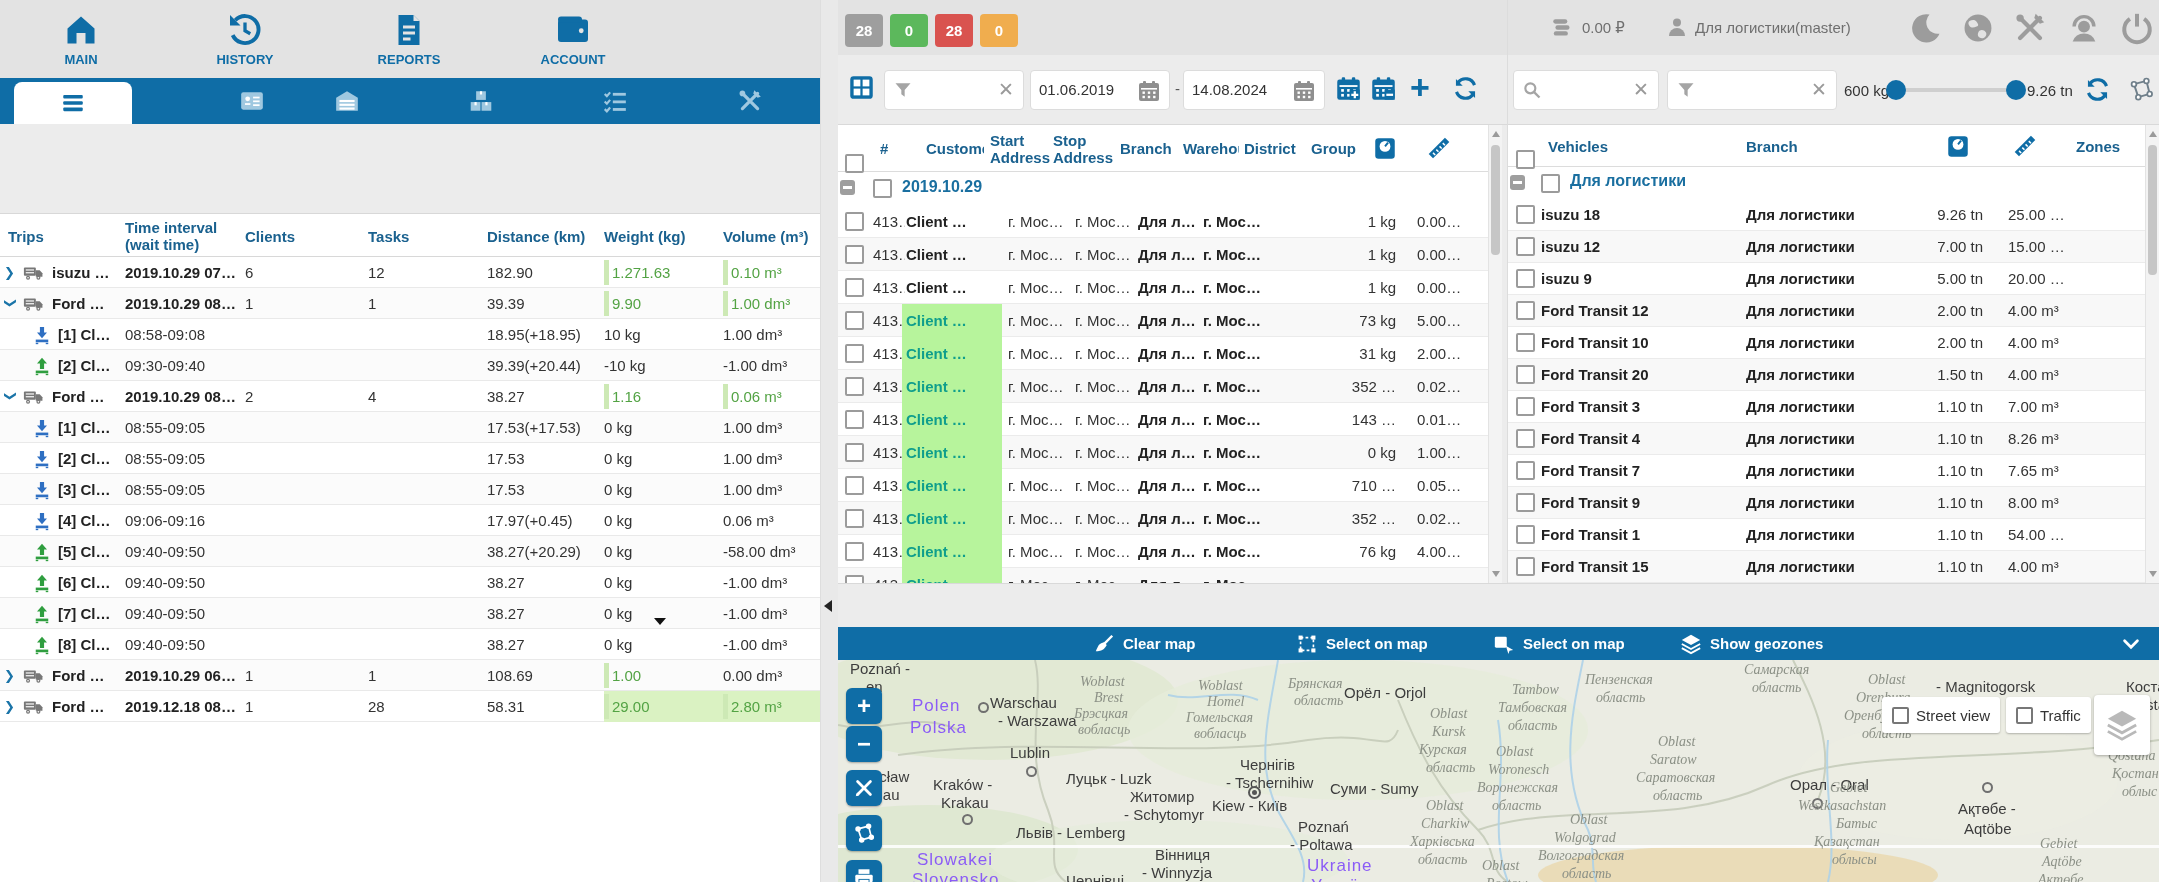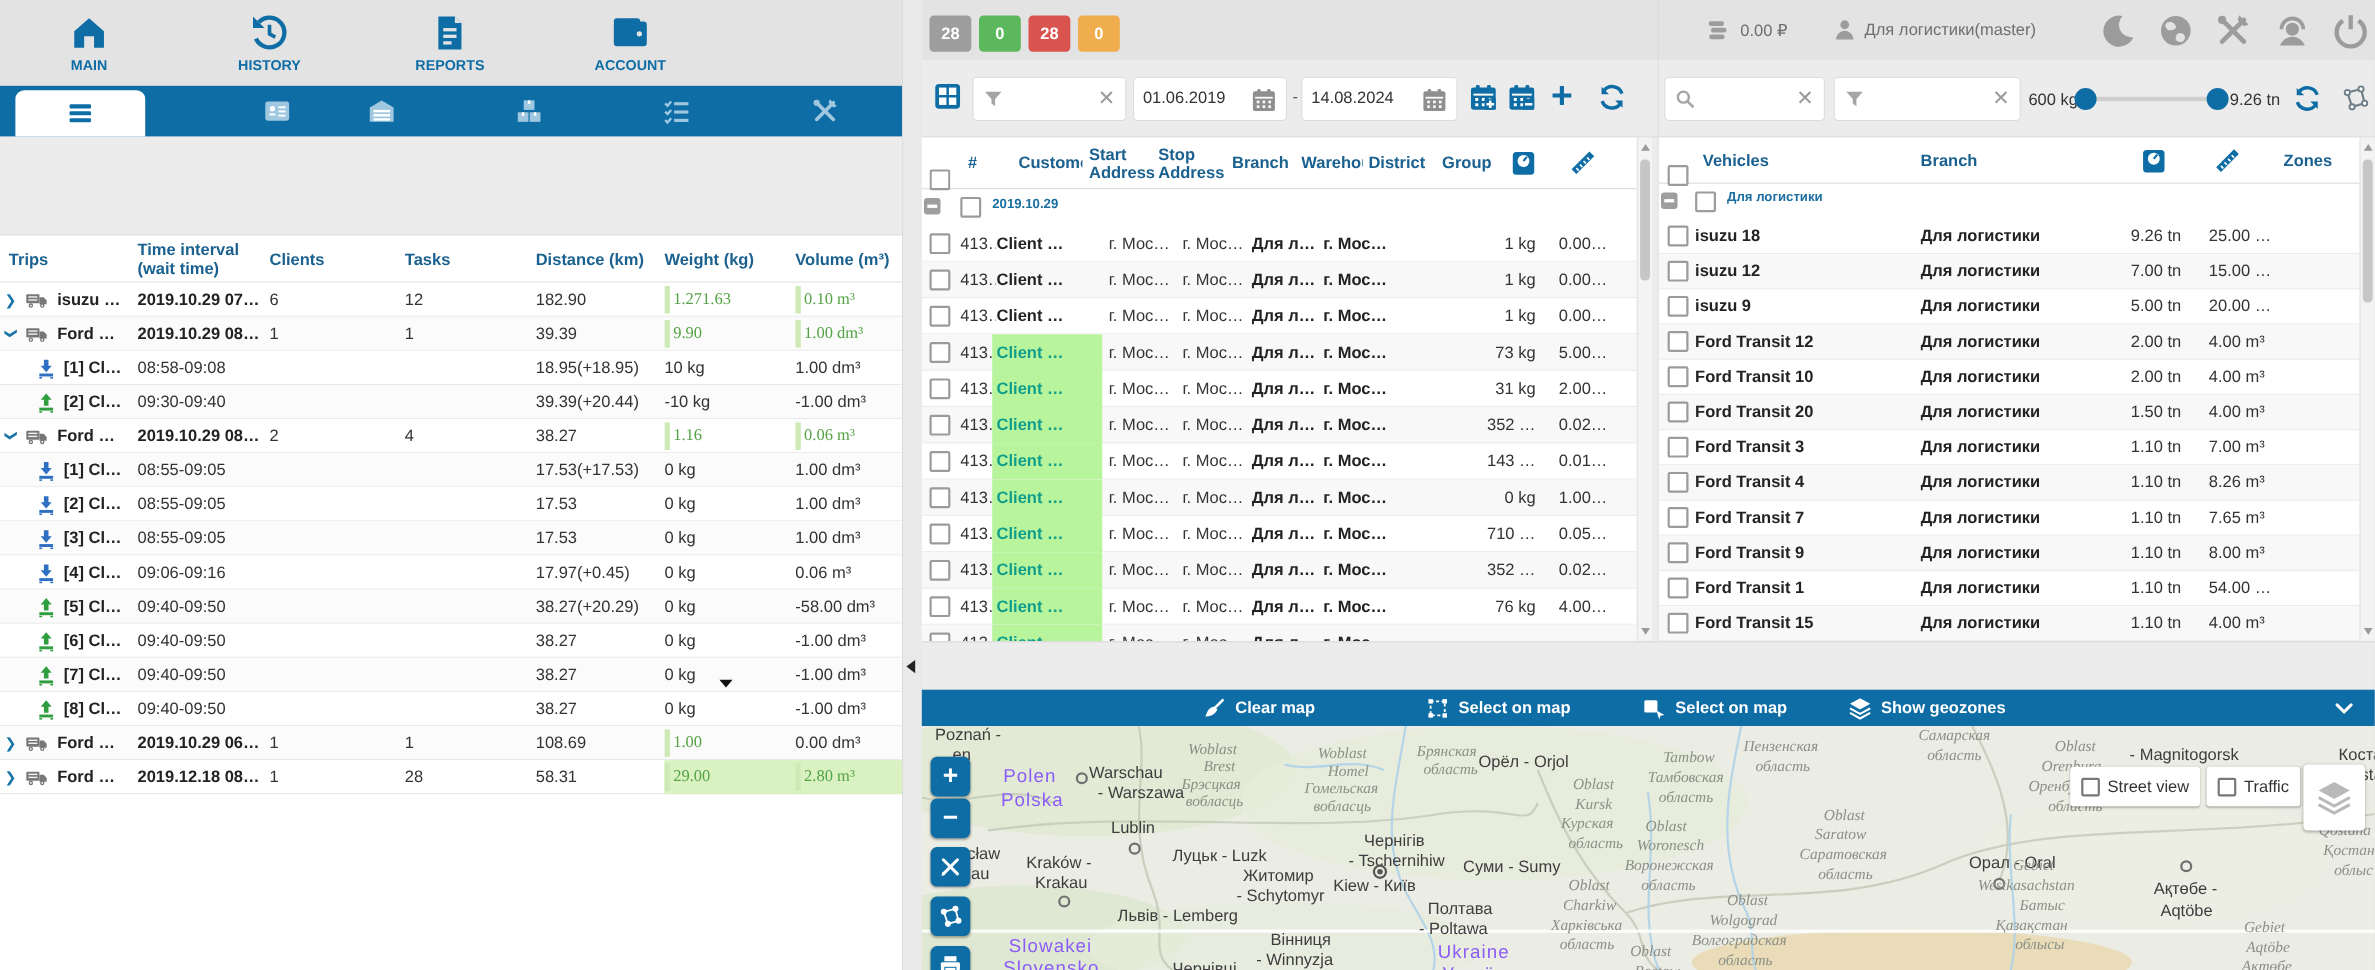--- a/index.html
+++ b/index.html
@@ -44,21 +44,21 @@
   .chev{color:#1a74a8;font-size:13px;width:12px;display:inline-block;flex:0 0 12px;cursor:pointer;}
   .chev.open{transform:rotate(90deg);}
   .trucki{width:28px;height:22px;color:#777;flex:0 0 28px;}
   .tname{font-weight:700;color:#222;}
   .bdate{font-weight:700;color:#222;}
   .taskind{padding-left:28px;display:flex;align-items:center;gap:6px;}
   .dirico{width:20px;height:20px;flex:0 0 20px;}
   .dir-dl{color:#2e6fc2;}
   .dir-ul{color:#2f9e3f;}
   .tlab{font-weight:700;color:#222;}
-  .gval{color:#53a344;padding-left:8px;font-family:Liberation Serif, serif;}
+  .gval{color:#53a344;padding-left:8px;}
   .gval::before{content:'';position:absolute;left:0;top:3px;bottom:3px;width:5px;background:#cde9b5;}
   .gfill{background:#daf2c2;padding-right:6px;}
   
   #divider{position:absolute;left:820px;top:0;width:18px;height:882px;background:#e9e9e9;border-left:1px solid #dedede;box-sizing:border-box;}
   #divider .harrow{position:absolute;left:3px;top:600px;width:0;height:0;border-top:6px solid transparent;border-bottom:6px solid transparent;border-right:8px solid #222;}
   
   #band-top{position:absolute;left:838px;top:0;width:1321px;height:55px;background:#e3e3e3;}
   #band-filters{position:absolute;left:838px;top:55px;width:1321px;height:70px;background:#ececec;border-bottom:1px solid #d9d9d9;box-sizing:border-box;}
   
   #mid-panel{position:absolute;left:838px;top:0;width:667px;height:583px;}
@@ -70,21 +70,21 @@
   .clearx{position:absolute;right:7px;top:9px;width:20px;height:20px;color:#9a9a9a;font-size:19px;font-weight:700;line-height:20px;text-align:center;cursor:pointer;}
   .toolico{position:absolute;width:27px;height:27px;color:#0f6da6;cursor:pointer;}
   .searchico{position:absolute;left:8px;top:9px;width:20px;height:20px;color:#a5a5a5;}
   #mid-table{position:absolute;left:0;top:125px;width:650px;height:458px;background:#fff;overflow:hidden;}
   #mid-head{position:absolute;left:0;top:0;width:650px;height:47px;border-bottom:1px solid #dcdcdc;box-sizing:border-box;}
   .mh{position:absolute;top:0;height:47px;display:flex;flex-direction:column;justify-content:center;color:#1a618f;font-weight:700;overflow:hidden;white-space:nowrap;}
   .cb{display:inline-block;width:15px;height:15px;border:2px solid #9b9b9b;border-radius:2px;background:#fff;box-sizing:content-box;cursor:pointer;}
   .minusbox{display:inline-block;width:15px;height:15px;background:#9e9e9e;border-radius:3px;position:relative;cursor:pointer;}
   .minusbox::after{content:'';position:absolute;left:3px;right:3px;top:6px;height:3px;background:#fff;}
   #mid-group{position:absolute;left:0;top:47px;width:650px;height:33px;}
-  .groupname{color:#1a6fa0;font-weight:700;font-size:12px;}
+  .groupname{color:#1a6fa0;font-weight:700;font-size:16px;}
   #mid-rows{position:absolute;left:0;top:80px;width:650px;}
   .mrow{position:relative;width:650px;height:33px;border-bottom:1px solid #ebebeb;box-sizing:border-box;}
   .mrow:nth-child(even){background:#f8f8f8;}
   .mc{position:absolute;top:0;height:33px;line-height:33px;white-space:nowrap;overflow:hidden;}
   .m-cb{left:7px;top:7px;}
   .m-id{left:35px;width:32px;color:#333;}
   .m-client{left:64px;width:100px;font-weight:700;color:#222;padding-left:4px;box-sizing:border-box;}
   .m-client.hl{background:#b7f49c;color:#0f9e8c;}
   .m-start{left:170px;width:60px;}
   .m-stop{left:213px;width:60px;left:237px;}
@@ -1194,21 +1194,21 @@
         <span class="mlabel lbl-city" style="left: 492px; top: 120px;">Суми - Sumy</span>
         <span class="mlabel lbl-city" style="left: 95px; top: 116px;">Kraków -</span>
         <span class="mlabel lbl-city" style="left: 103px; top: 134px;">Krakau</span>
         <span class="mlabel lbl-dot" style="left: 124px; top: 154px;"></span>
         <span class="mlabel lbl-city" style="left: 14px; top: 108px;">Wrocław</span>
         <span class="mlabel lbl-city" style="left: 34px; top: 126px;">slau</span>
         <span class="mlabel lbl-city" style="left: 292px; top: 128px;">Житомир</span>
         <span class="mlabel lbl-city" style="left: 286px; top: 146px;">- Schytomyr</span>
         <span class="mlabel lbl-city" style="left: 374px; top: 137px;">Kiew - Київ</span>
         <span class="mlabel lbl-dot2" style="left: 410px; top: 126px;"></span>
-        <span class="mlabel lbl-city" style="left: 460px; top: 158px;">Полтава</span>
+        <span class="mlabel lbl-city" style="left: 460px; top: 158px;">Poznań</span>
         <span class="mlabel lbl-city" style="left: 452px; top: 176px;">- Poltawa</span>
         <span class="mlabel lbl-city" style="left: 178px; top: 164px;">Львів - Lemberg</span>
         <span class="mlabel lbl-country" style="left: 79px; top: 190px;">Slowakei</span>
         <span class="mlabel lbl-country" style="left: 74px; top: 210px;">Slovensko</span>
         <span class="mlabel lbl-city" style="left: 317px; top: 186px;">Вінниця</span>
         <span class="mlabel lbl-city" style="left: 304px; top: 204px;">- Winnyzja</span>
         <span class="mlabel lbl-city" style="left: 228px; top: 212px;">Чернівці</span>
         <span class="mlabel lbl-country" style="left: 469px; top: 196px;">Ukraine</span>
         <span class="mlabel lbl-country" style="left: 473px; top: 216px;">Україна</span>
         <span class="mlabel lbl-region" style="left: 674px; top: 22px;">Tambow</span>

